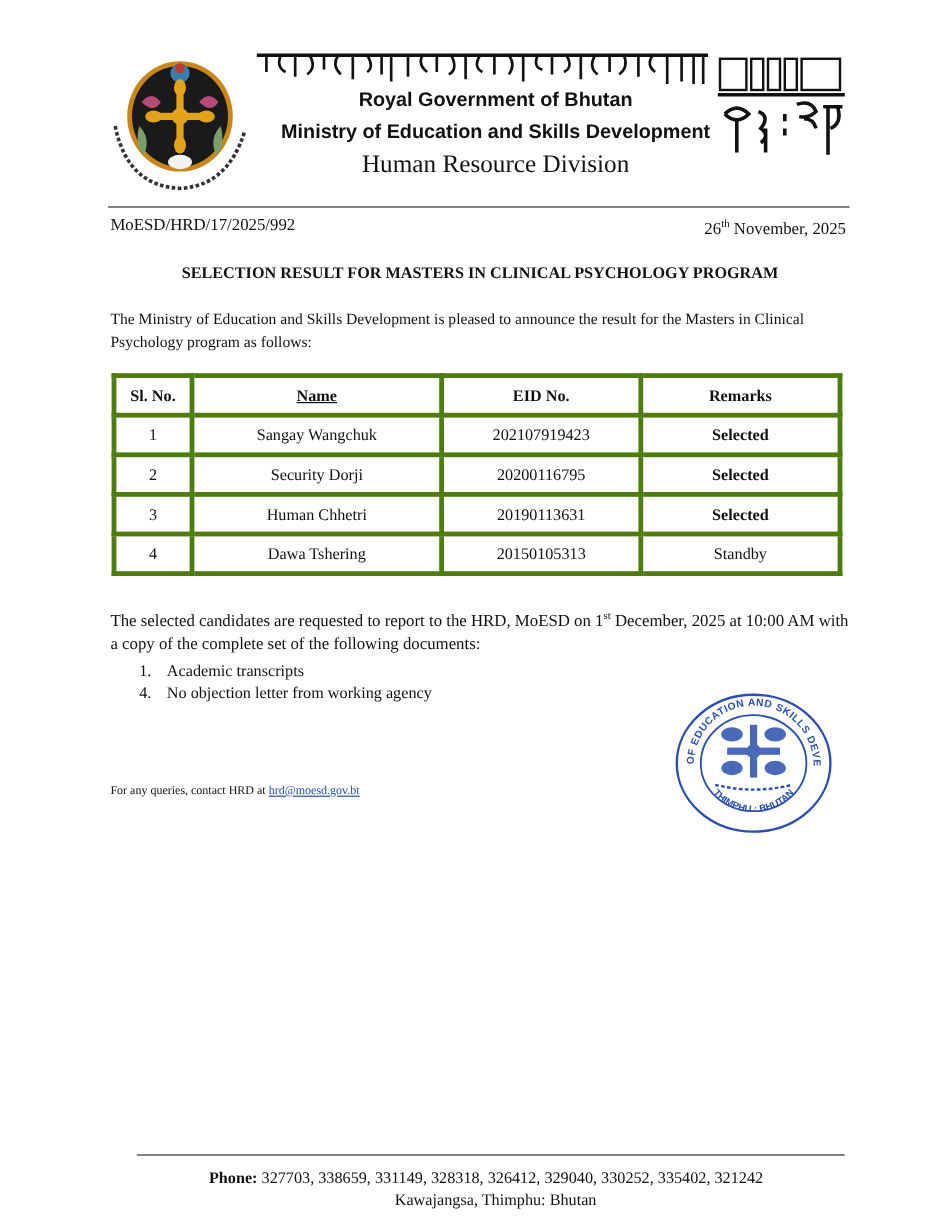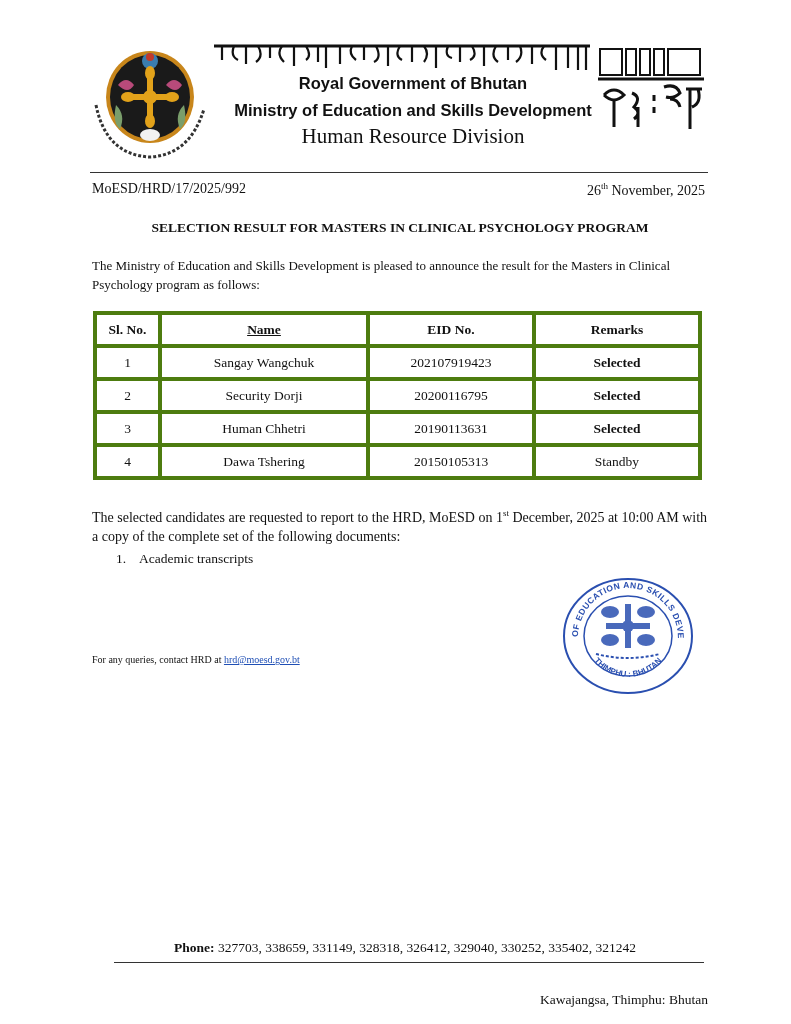--- a/index.html
+++ b/index.html
@@ -41,23 +41,23 @@
   #docs { left: 116px; top: 549px; margin: 0; padding: 0; list-style: none; font-size: 13.5px; }
   #docs li { height: 19px; line-height: 19px; }
   #docs .num { display: inline-block; width: 23px; }
 
   #seal { left: 558px; top: 574px; width: 140px; height: 122px; }
 
   #contact { left: 92px; top: 654px; font-size: 10px; }
   #contact a { color: #1f4fb5; text-decoration: underline; }
 
   #foot-rule { top: 962px; left: 114px; width: 590px; }
-  #phone { left: 100px; top: 940px; width: 610px; text-align: center; font-size: 13.5px; }
+  #phone { left: 100px; top: 974px; width: 610px; text-align: center; font-size: 13.5px; }
   #phone b { font-weight: bold; }
-  #address { left: 98px; top: 992px; width: 610px; text-align: right; font-size: 13.5px; }
+  #address { left: 108px; top: 992px; width: 610px; text-align: center; font-size: 13.5px; }
 </style>
 </head>
 <body>
 
 <div id="emblem" class="abs">
   <svg width="120" height="120" viewBox="0 0 120 120">
     <ellipse cx="62" cy="52" rx="44" ry="46" fill="#c8861b"></ellipse>
     <ellipse cx="62" cy="52" rx="40" ry="42" fill="#1a1a1a"></ellipse>
     <circle cx="62" cy="16" r="8" fill="#3a7db0"></circle>
     <circle cx="62" cy="12" r="4" fill="#c23a2b"></circle>
@@ -156,20 +156,21 @@
       <td>20150105313</td>
       <td>Standby</td>
     </tr>
   </tbody>
 </table>
 
 <div id="report" class="abs"><span>The selected candidates are requested to report to the HRD, MoESD on 1</span><sup>st</sup><span> December, 2025 at 10:00 AM with a copy of the complete set of the following documents:</span></div>
 
 <ol id="docs" class="abs">
   <li><span class="num">1.</span><span>Academic transcripts</span></li>
+  <li><span class="num">4.</span><span>No objection letter from working agency</span></li>
 </ol>
 
 <div id="seal" class="abs">
   <svg width="140" height="122" viewBox="0 0 140 122">
     <defs>
       <path id="seal-top-arc" d="M20 64 A50 50 0 0 1 120 64"></path>
       <path id="seal-bottom-arc" d="M34 84 A44 44 0 0 0 106 84"></path>
     </defs>
     <ellipse cx="70" cy="62" rx="64" ry="57" fill="none" stroke="#2a4fb0" stroke-width="2"></ellipse>
     <ellipse cx="70" cy="62" rx="44" ry="40" fill="none" stroke="#2a4fb0" stroke-width="1.5"></ellipse>

